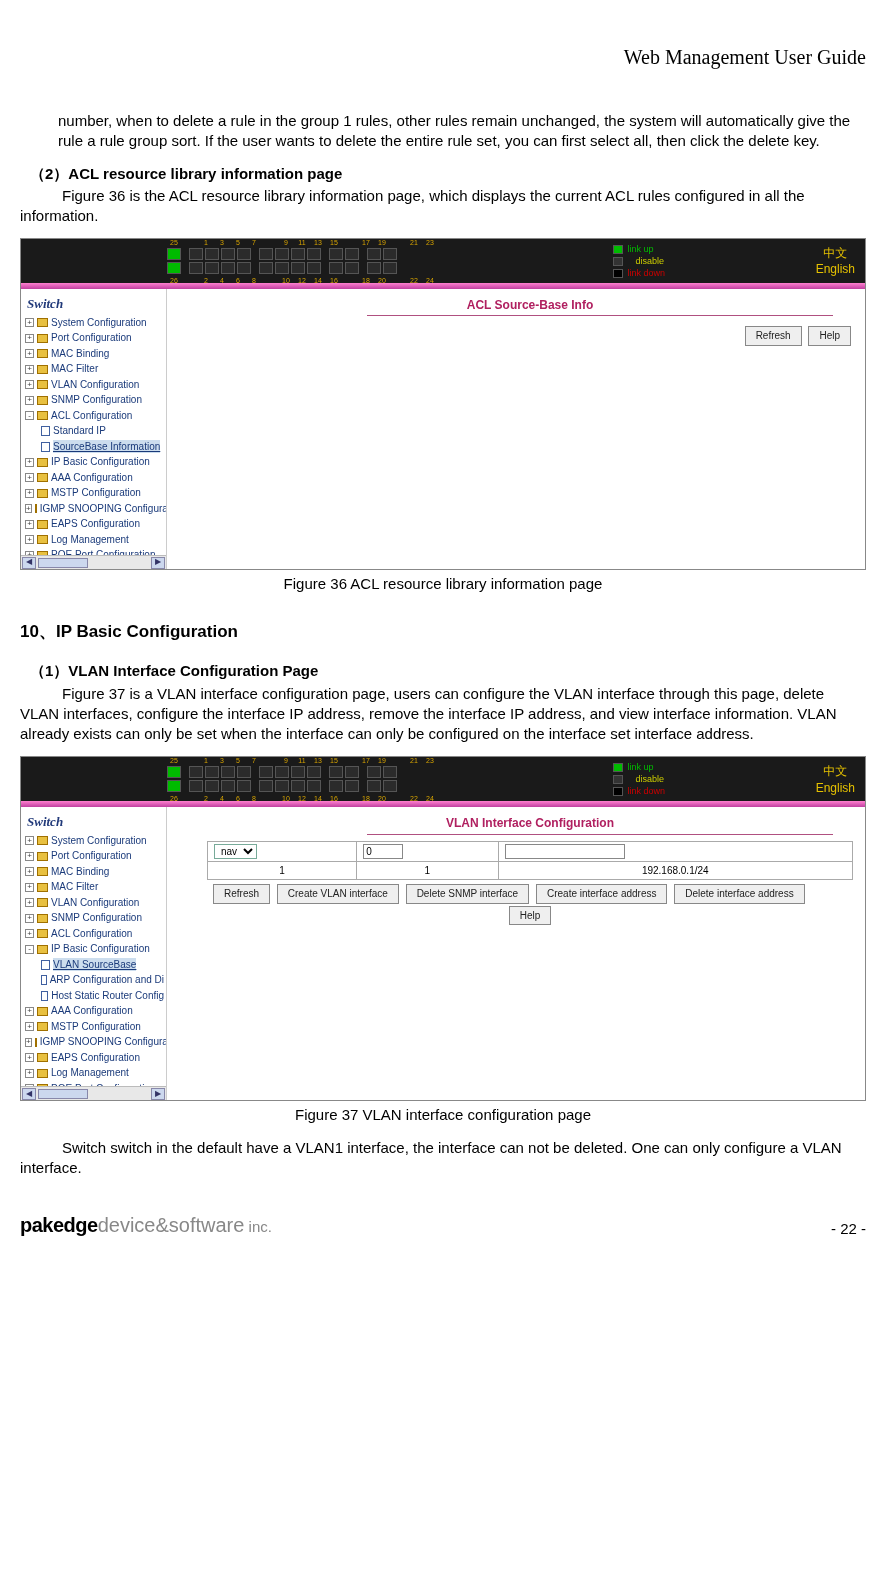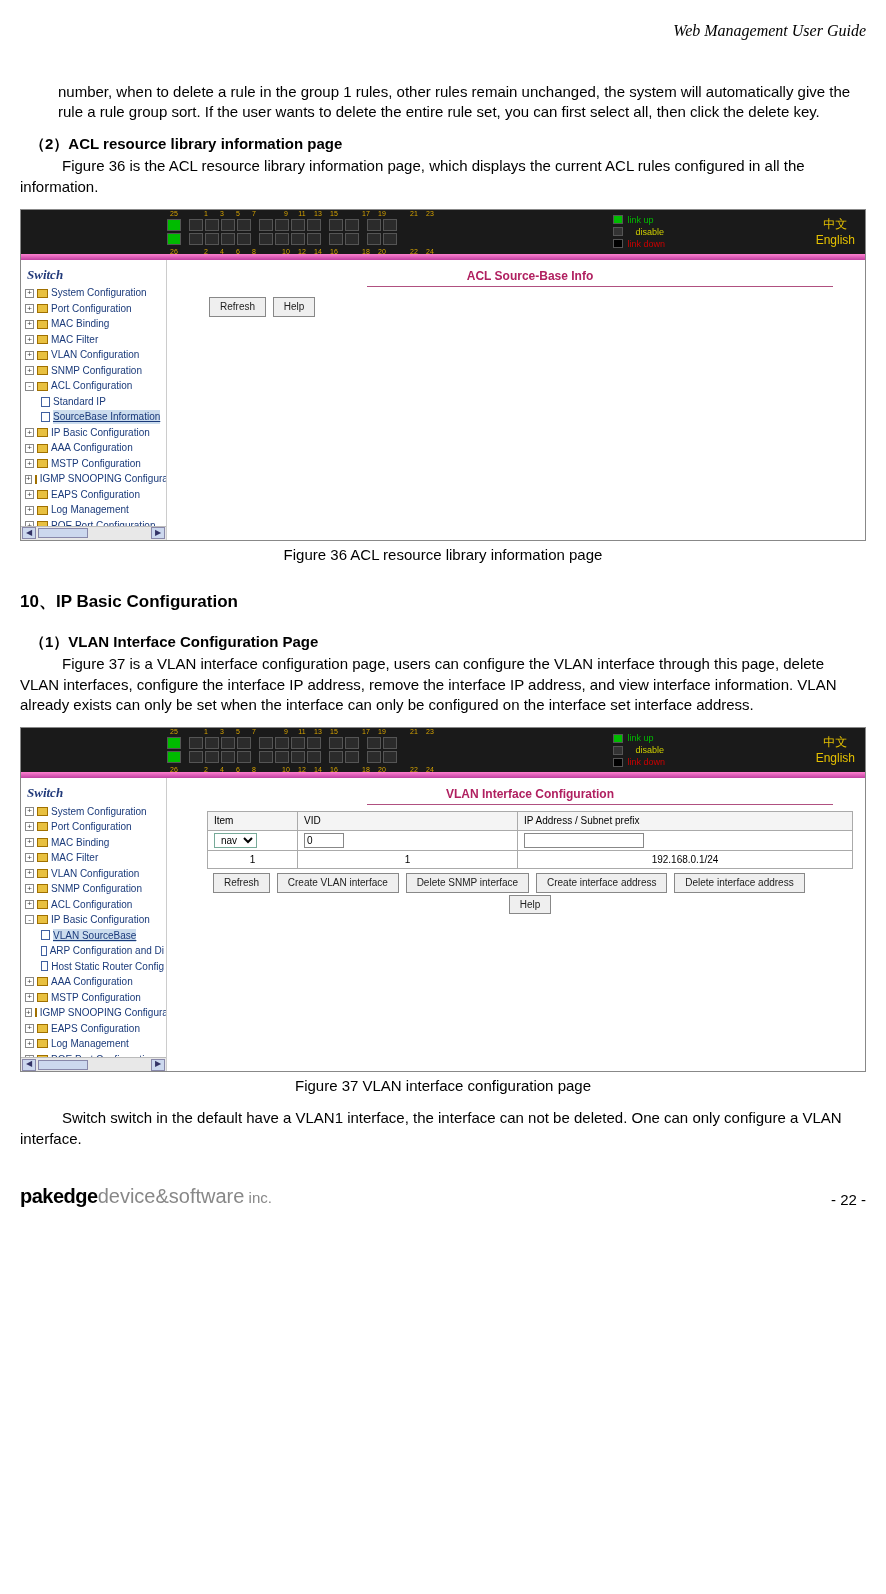--- a/index.html
+++ b/index.html
@@ -6,21 +6,21 @@
   body {
     font-family: Arial, Helvetica, sans-serif;
     background: #fff;
     color: #000;
     width: 886px;
     margin: 0 auto;
     padding: 20px 20px 10px 20px;
     font-size: 15px;
     line-height: 1.35;
   }
-  .doc-header { text-align: right; font-style: italic; font-family: "Times New Roman", serif; font-size: 16px; margin-bottom: 40px; }
+  .doc-header { text-align: right; font-family: "Times New Roman", serif; font-size: 20px; margin-bottom: 40px; margin-top: 24px; }
   .body-para { margin: 0 0 12px 0; padding: 0 10px; }
   .section-heading { font-weight: bold; margin: 0 0 2px 0; }
   .h1-section { font-weight: bold; font-size: 17px; margin: 26px 0 18px 0; }
   .figure-caption { text-align: center; margin: 4px 0 10px 0; }
   
   .embedded {
     border: 1px solid #888;
     margin: 6px 0 2px 0;
     font-size: 10px;
     position: relative;
@@ -66,21 +66,21 @@
   .tree-item.sub { padding-left:18px; }
   .exp-icon { width:9px; height:9px; border:1px solid #888; display:inline-flex; align-items:center; justify-content:center; font-size:8px; line-height:1; color:#444; background:#fff;}
   .folder-icon { width:11px; height:9px; background:#e8c040; border:1px solid #a07000; display:inline-block; }
   .page-icon { width:9px; height:10px; background:#fff; border:1px solid #4060a0; display:inline-block; }
   .selected-link { color:#1a3a7a; text-decoration:underline; background:#cde; }
   .hscroll { position:absolute; bottom:0; left:0; right:0; height:14px; background:#e8e8e8; border-top:1px solid #bbb; display:flex; align-items:center; justify-content:space-between; padding:0 1px;}
   .hscroll .arrow { width:14px; height:12px; background:#ccd8ee; border:1px solid #88a; display:inline-flex; align-items:center; justify-content:center; font-size:8px; color:#336;}
   .hscroll .thumb { flex:0 0 50px; height:10px; background:#ccd8ee; border:1px solid #88a; margin-left:2px;}
   .hscroll .track{flex:1;}
   .content-area { flex:1; padding:4px 12px; position:relative; }
-  .btn-row { text-align:left; margin:10px 0;}
+  .btn-row { text-align:right; margin:10px 0;}
   .ui-btn {
     display:inline-block; background:#efefef; border:1px solid #888;
     padding:2px 10px; font-size:10px; margin:0 2px; color:#222;
   }
   .tbl { width:100%; border-collapse:collapse; font-size:10px; margin:2px 0 4px 0;}
   .tbl th, .tbl td { border:1px solid #aaa; padding:2px 6px; text-align:left; background:#fff;}
   .tbl th { background:#f4f4f4; font-weight:normal;}
   .tbl .center{text-align:center;}
   .sel { border:1px solid #7a9; background:#fff; font-size:10px; padding:0 2px;}
   .txt-in { border:1px solid #888; background:#fff; font-size:10px; padding:1px 2px; width:120px;}
@@ -528,25 +528,20 @@
         <span class="thumb"></span>
         <span class="track"></span>
         <span class="arrow">▶</span>
       </div>
     </div>
     <div class="content-area">
       <div class="panel-header">VLAN Interface Configuration</div>
       <div class="panel-sep"></div>
       <table class="tbl">
         <tbody>
-            <tr>
-          <th style="width:90px">Item</th>
-          <th style="width:220px">VID</th>
-          <th>IP Address / Subnet prefix</th>
-        </tr>
         <tr>
           <td><select class="sel"><option>nav</option></select></td>
           <td><input class="txt-in" style="width: 40px;" value="0"></td>
           <td><input class="txt-in" value="" style=""></td>
         </tr>
         <tr>
           <td class="center">1</td>
           <td class="center">1</td>
           <td class="center">192.168.0.1/24</td>
         </tr>

